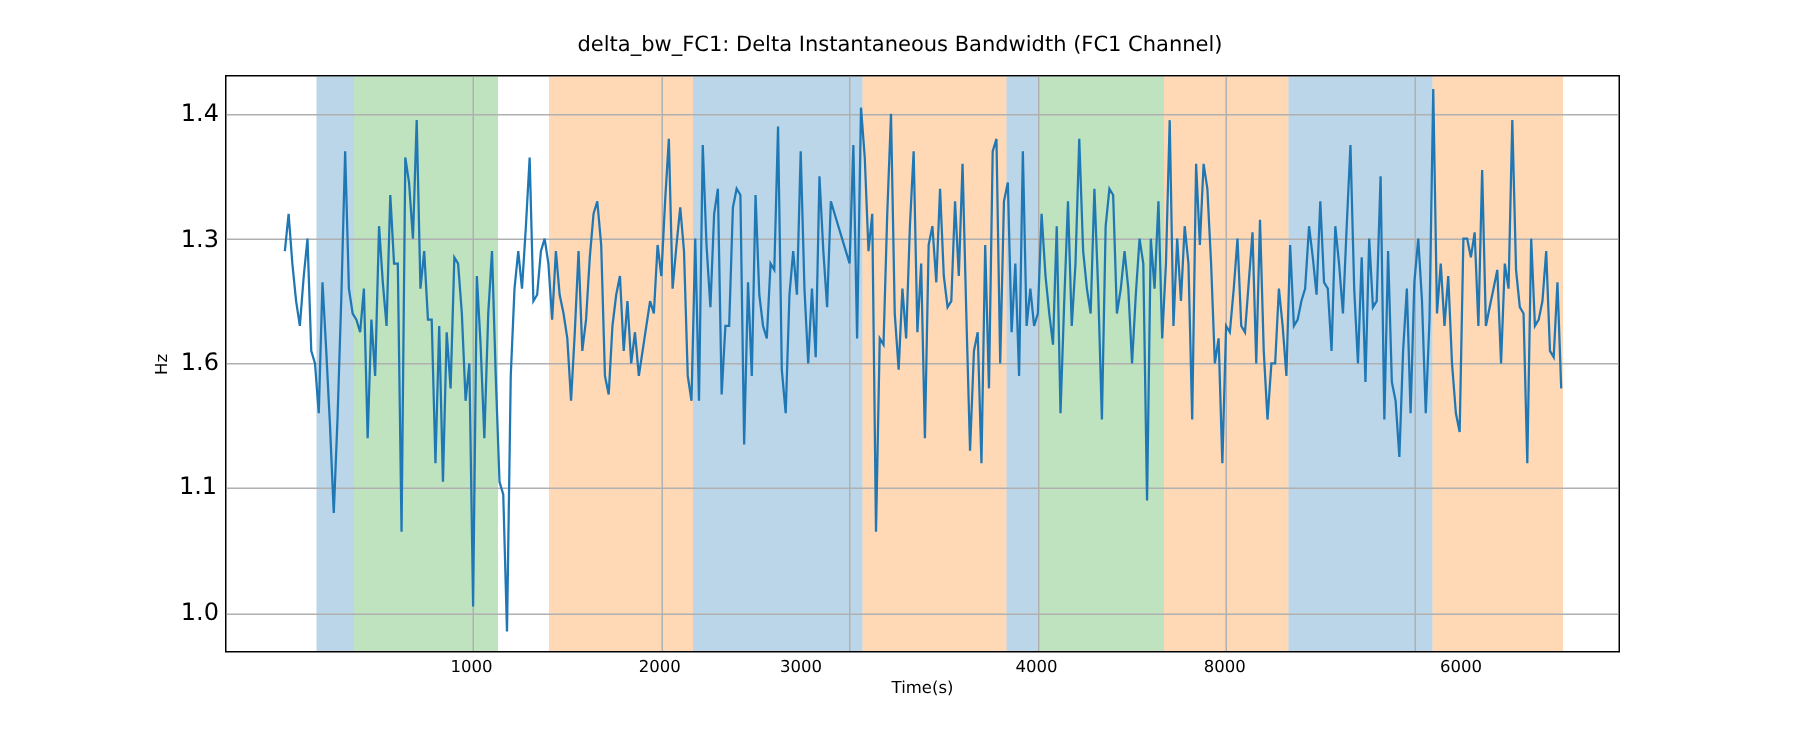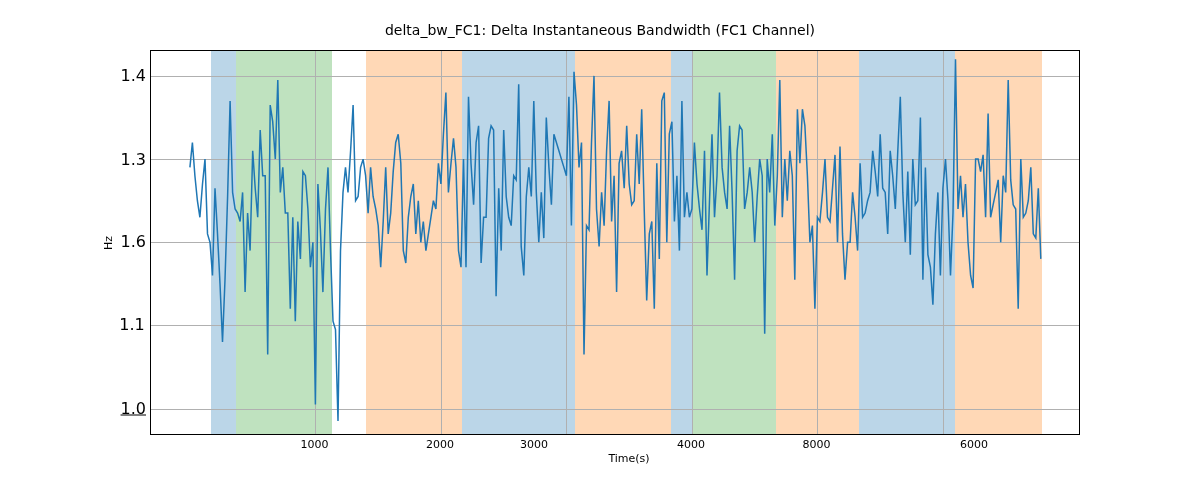--- a/index.html
+++ b/index.html
@@ -44,21 +44,21 @@
     width: 20px;
     display: flex;
     align-items: center;
     justify-content: center;
     writing-mode: vertical-rl;
     transform: rotate(180deg);
     font-size: 11px;
   }
   .xlabel {
     position: absolute;
-    left: 164px;
+    left: 150px;
     top: 452px;
     width: 930px;
     text-align: center;
     font-size: 11px;
   }
   .xtick {
     position: absolute;
     top: 438px;
     font-size: 11px;
     transform: translateX(-50%);
@@ -112,21 +112,21 @@
 
   <div id="xtick-container">
       <div class="xtick" style="left: 314.413px;">1000</div>
       <div class="xtick" style="left: 439.919px; text-align: center;">2000</div>
       <div class="xtick" style="left: 534px;">3000</div>
       <div class="xtick" style="left: 690.931px;">4000</div>
       <div class="xtick" style="left: 816.437px;">8000</div>
       <div class="xtick" style="left: 941.943px; margin-left: 32px;">6000</div>
     </div>
   <div id="ytick-container">
-      <div class="ytick" style="top: 407.559px; text-decoration: underline;">1.0</div>
+      <div class="ytick" style="top: 407.559px;">1.0</div>
       <div class="ytick" style="top: 324.406px; text-align: center;">1.1</div>
       <div class="ytick" style="top: 241.253px;">1.6</div>
       <div class="ytick" style="top: 159px;">1.3</div>
       <div class="ytick" style="top: 74.946px;">1.4</div>
     </div>
 
   <div class="xlabel">Time(s)</div>
 </div>
 
 </body></html>

